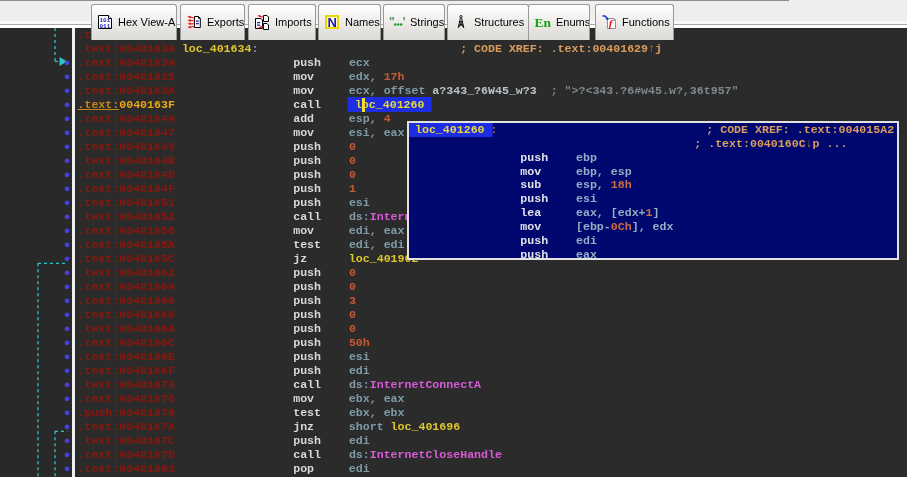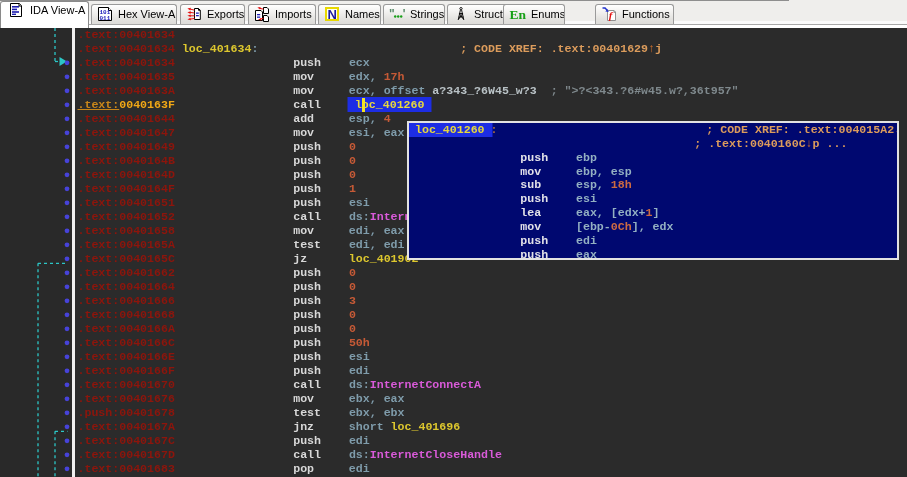--- a/index.html
+++ b/index.html
@@ -4,21 +4,21 @@
 html,body { width:907px; height:477px; overflow:hidden; background:#2b2b2b;
   font-family:"Liberation Sans",sans-serif; }
 #root { position:relative; width:907px; height:477px; }
 
 
 #tabbar { position:absolute; left:0; top:0; width:907px; height:28px; background:#efeeec; }
 #tb-top { position:absolute; left:0; top:0; width:789px; height:1px; background:#8e8e8e; }
 #tb-b1 { position:absolute; left:0; top:21px; width:907px; height:3px; background:#fafafa; }
 #tb-b2 { position:absolute; left:0; top:24px; width:907px; height:1px; background:#a8a8a8; }
 #tb-b3 { position:absolute; left:0; top:25px; width:907px; height:3px; background:#ffffff; }
-.tab { position:absolute; top:4px; height:20px; display:flex; align-items:center;
+.tab { position:absolute; top:4px; height:36px; display:flex; align-items:center;
   padding-left:5px; padding-bottom:2px; gap:5px; font-size:11px; color:#000; white-space:nowrap; overflow:hidden;
   background:linear-gradient(#ffffff,#f1f0ee 40%,#e3e2df 75%,#dddcd9);
   border:1px solid #9a9a9a; border-bottom:none; border-radius:3px 3px 0 0; }
 .tab svg { flex:0 0 auto; }
 .tab.active { top:1px; height:27px; background:#ffffff; border-color:#8a8a8a;
   padding-left:7px; gap:6px; z-index:3; padding-bottom:10px; }
 
 
 #content { position:absolute; left:0; top:28px; width:907px; height:449px; background:#2b2b2b; }
 #band { position:absolute; left:0; top:0; width:72px; height:449px; background:#292929; }
@@ -133,31 +133,20 @@
                 <i class="pm">mov</i>     <i class="pr">[ebp-</i><i class="pn">0Ch</i><i class="pr">], edx</i>
                 <i class="pm">push</i>    <i class="pr">edi</i>
                 <i class="pm">push</i>    <i class="pr">eax</i></pre>
       </div>
   </div>
   <div id="tabbar">
     <div id="tb-top"></div>
     <div id="tb-b1"></div>
       <div id="tb-b2"></div>
       <div id="tb-b3"></div>
-    <div class="tab active" style="left:0px;width:89px">
-        <svg width="16" height="16" viewBox="0 0 16 16">
-          <path d="M2.5 1.5 h9 l2 2 v11 h-11 z" fill="#fff" stroke="#000"></path>
-<path d="M11 1.5 v2.5 h2.8" fill="#fff" stroke="#000" stroke-width="1"></path>
-<rect x="4" y="4" width="7" height="1.6" fill="#1c1cae"></rect>
-<rect x="4" y="6.6" width="5" height="1.6" fill="#1c1cae"></rect>
-<rect x="4" y="9.2" width="7" height="1.6" fill="#1c1cae"></rect>
-<rect x="4" y="11.6" width="4" height="1.4" fill="#1c1cae"></rect>
-        </svg>
-        <span>IDA View-A</span>
-      </div>
 <div class="tab" style="left:91px;width:86px">
         <svg width="16" height="16" viewBox="0 0 16 16">
           <path d="M1.5 1.5 h10 l3 3 v10 h-13 z" fill="#fff" stroke="#000"></path>
 <path d="M11.5 1.5 v3 h3.2" fill="#fff" stroke="#000" stroke-width="1"></path>
 <text x="2.5" y="7.5" font-family="Liberation Mono, monospace" font-size="6" font-weight="bold" fill="#2222bb">101</text>
 <text x="2.5" y="13.5" font-family="Liberation Mono, monospace" font-size="6" font-weight="bold" fill="#2222bb">011</text>
         </svg>
         <span>Hex View-A</span>
       </div>
 <div class="tab" style="left:180px;width:65px">
@@ -220,21 +209,21 @@
         <svg width="16" height="16" viewBox="0 0 16 16">
           <g stroke="#000" stroke-width="0.9" fill="none">
 <path d="M6.8 2.6 c0,-1.5 2.4,-1.5 2.4,0 c0,1.5 -2.4,1.5 -2.4,0 z"></path>
 <path d="M7.4 4 L5.2 14 M8.6 4 L10.8 14"></path>
 <path d="M6.4 7.5 h3.4 M5.7 11 h4.8"></path>
 <path d="M6.4 7.5 L10.4 13.2 M9.6 7.5 L5.6 13.2"></path>
 </g>
         </svg>
         <span>Structures</span>
       </div>
-<div class="tab" style="left:503px;width:62px">
+<div class="tab" style="left:528px;width:62px">
         <svg width="17" height="16" viewBox="0 0 17 16">
           <text x="0.5" y="12.5" font-family="Liberation Serif, serif" font-size="13.5" font-weight="bold" fill="#17a017">En</text>
         </svg>
         <span>Enums</span>
       </div>
 <div class="tab" style="left:595px;width:79px">
         <svg width="16" height="16" viewBox="0 0 16 16">
           <path d="M6.5 4.5 h6.5 l1.5 1.5 v8.5 h-8 z" fill="#fff" stroke="#909090"></path>
 <path d="M13 4.5 v1.8 h1.8" fill="none" stroke="#909090"></path>
 <text x="7.8" y="12.8" font-family="Liberation Serif, serif" font-size="11" font-weight="bold" font-style="italic" fill="#e31212">f</text>

